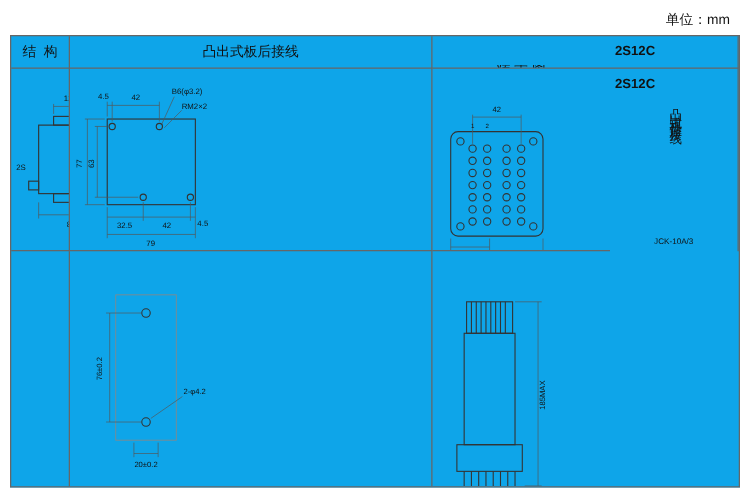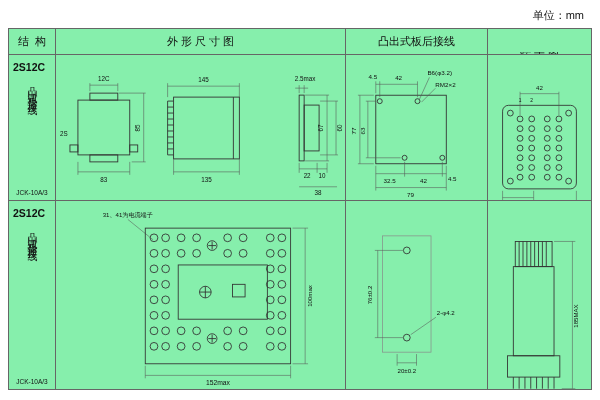--- a/index.html
+++ b/index.html
@@ -3,26 +3,26 @@
 <meta charset="utf-8">
 <style>
   * { box-sizing: border-box; margin: 0; padding: 0; }
   html, body { width: 600px; height: 400px; }
   body { font-family: "Liberation Sans", sans-serif; background: #fff; }
   .page { position: relative; width: 600px; height: 400px; background: #fff; overflow: hidden; padding-left: 40px; }
   .unit { position: absolute; top: 8px; right: 16px; font-size: 11px; color: #111; }
   .tbl { position: absolute; left: 8px; top: 28px; width: 584px; height: 362px;
          border: 1px solid #666; display: grid;
          grid-template-columns: 47px 290px 142px 103px;
-         grid-template-rows: 26px 146px 188px; background: #86efac; }
+         grid-template-rows: 26px 146px 188px; background: #0ea5e9; }
   .cell { border-right: 1px solid #666; border-bottom: 1px solid #666; position: relative; overflow: hidden; }
   .lc { border-right: none; margin-top: 23px; }
   .lr { border-bottom: none; }
   .hdr { display: flex; align-items: center; justify-content: center; font-size: 11px; color: #111; white-space: pre; }
-  .structure { display: flex; flex-direction: column; align-items: center; padding: 6px 2px 4px 2px; justify-content: center; }
+  .structure { display: flex; flex-direction: column; align-items: center; padding: 6px 2px 4px 2px; }
   .model { align-self: flex-start; font-size: 10.5px; font-weight: bold; color: #111; padding-left: 2px; }
   .vlabel { writing-mode: vertical-lr; text-orientation: upright; font-size: 10px; margin-top: 6px; letter-spacing: 3px; color: #111; }
   .code { margin-top: auto; font-size: 6.5px; color: #111; }
   svg { display: block; }
   .ln { stroke: #333; stroke-width: 0.9; fill: none; }
   .dim { stroke: #555; stroke-width: 0.55; fill: none; }
   .lite { stroke: #888; stroke-width: 0.7; fill: none; }
   text { font-family: "Liberation Sans", sans-serif; fill: #111; }
   .t7 { font-size: 7px; text-anchor: middle; }
   .t6 { font-size: 6.3px; text-anchor: middle; }
@@ -33,21 +33,20 @@
 </head>
 <body>
 
 <div class="page">
 
   <div class="unit">单位：mm</div>
 
   <div class="tbl">
 
     <div class="cell hdr">结  构</div>
-    <div class="cell hdr">外 形 尺 寸 图</div>
     <div class="cell hdr">凸出式板后接线</div>
     <div class="cell hdr lc">端 子 图</div>
 
     <div class="cell structure">
       <span class="model">2S12C</span>
       <span class="vlabel">凸出式板后接线</span>
       <span class="code">JCK-10A/3</span>
     </div>
 
     <div class="cell">

